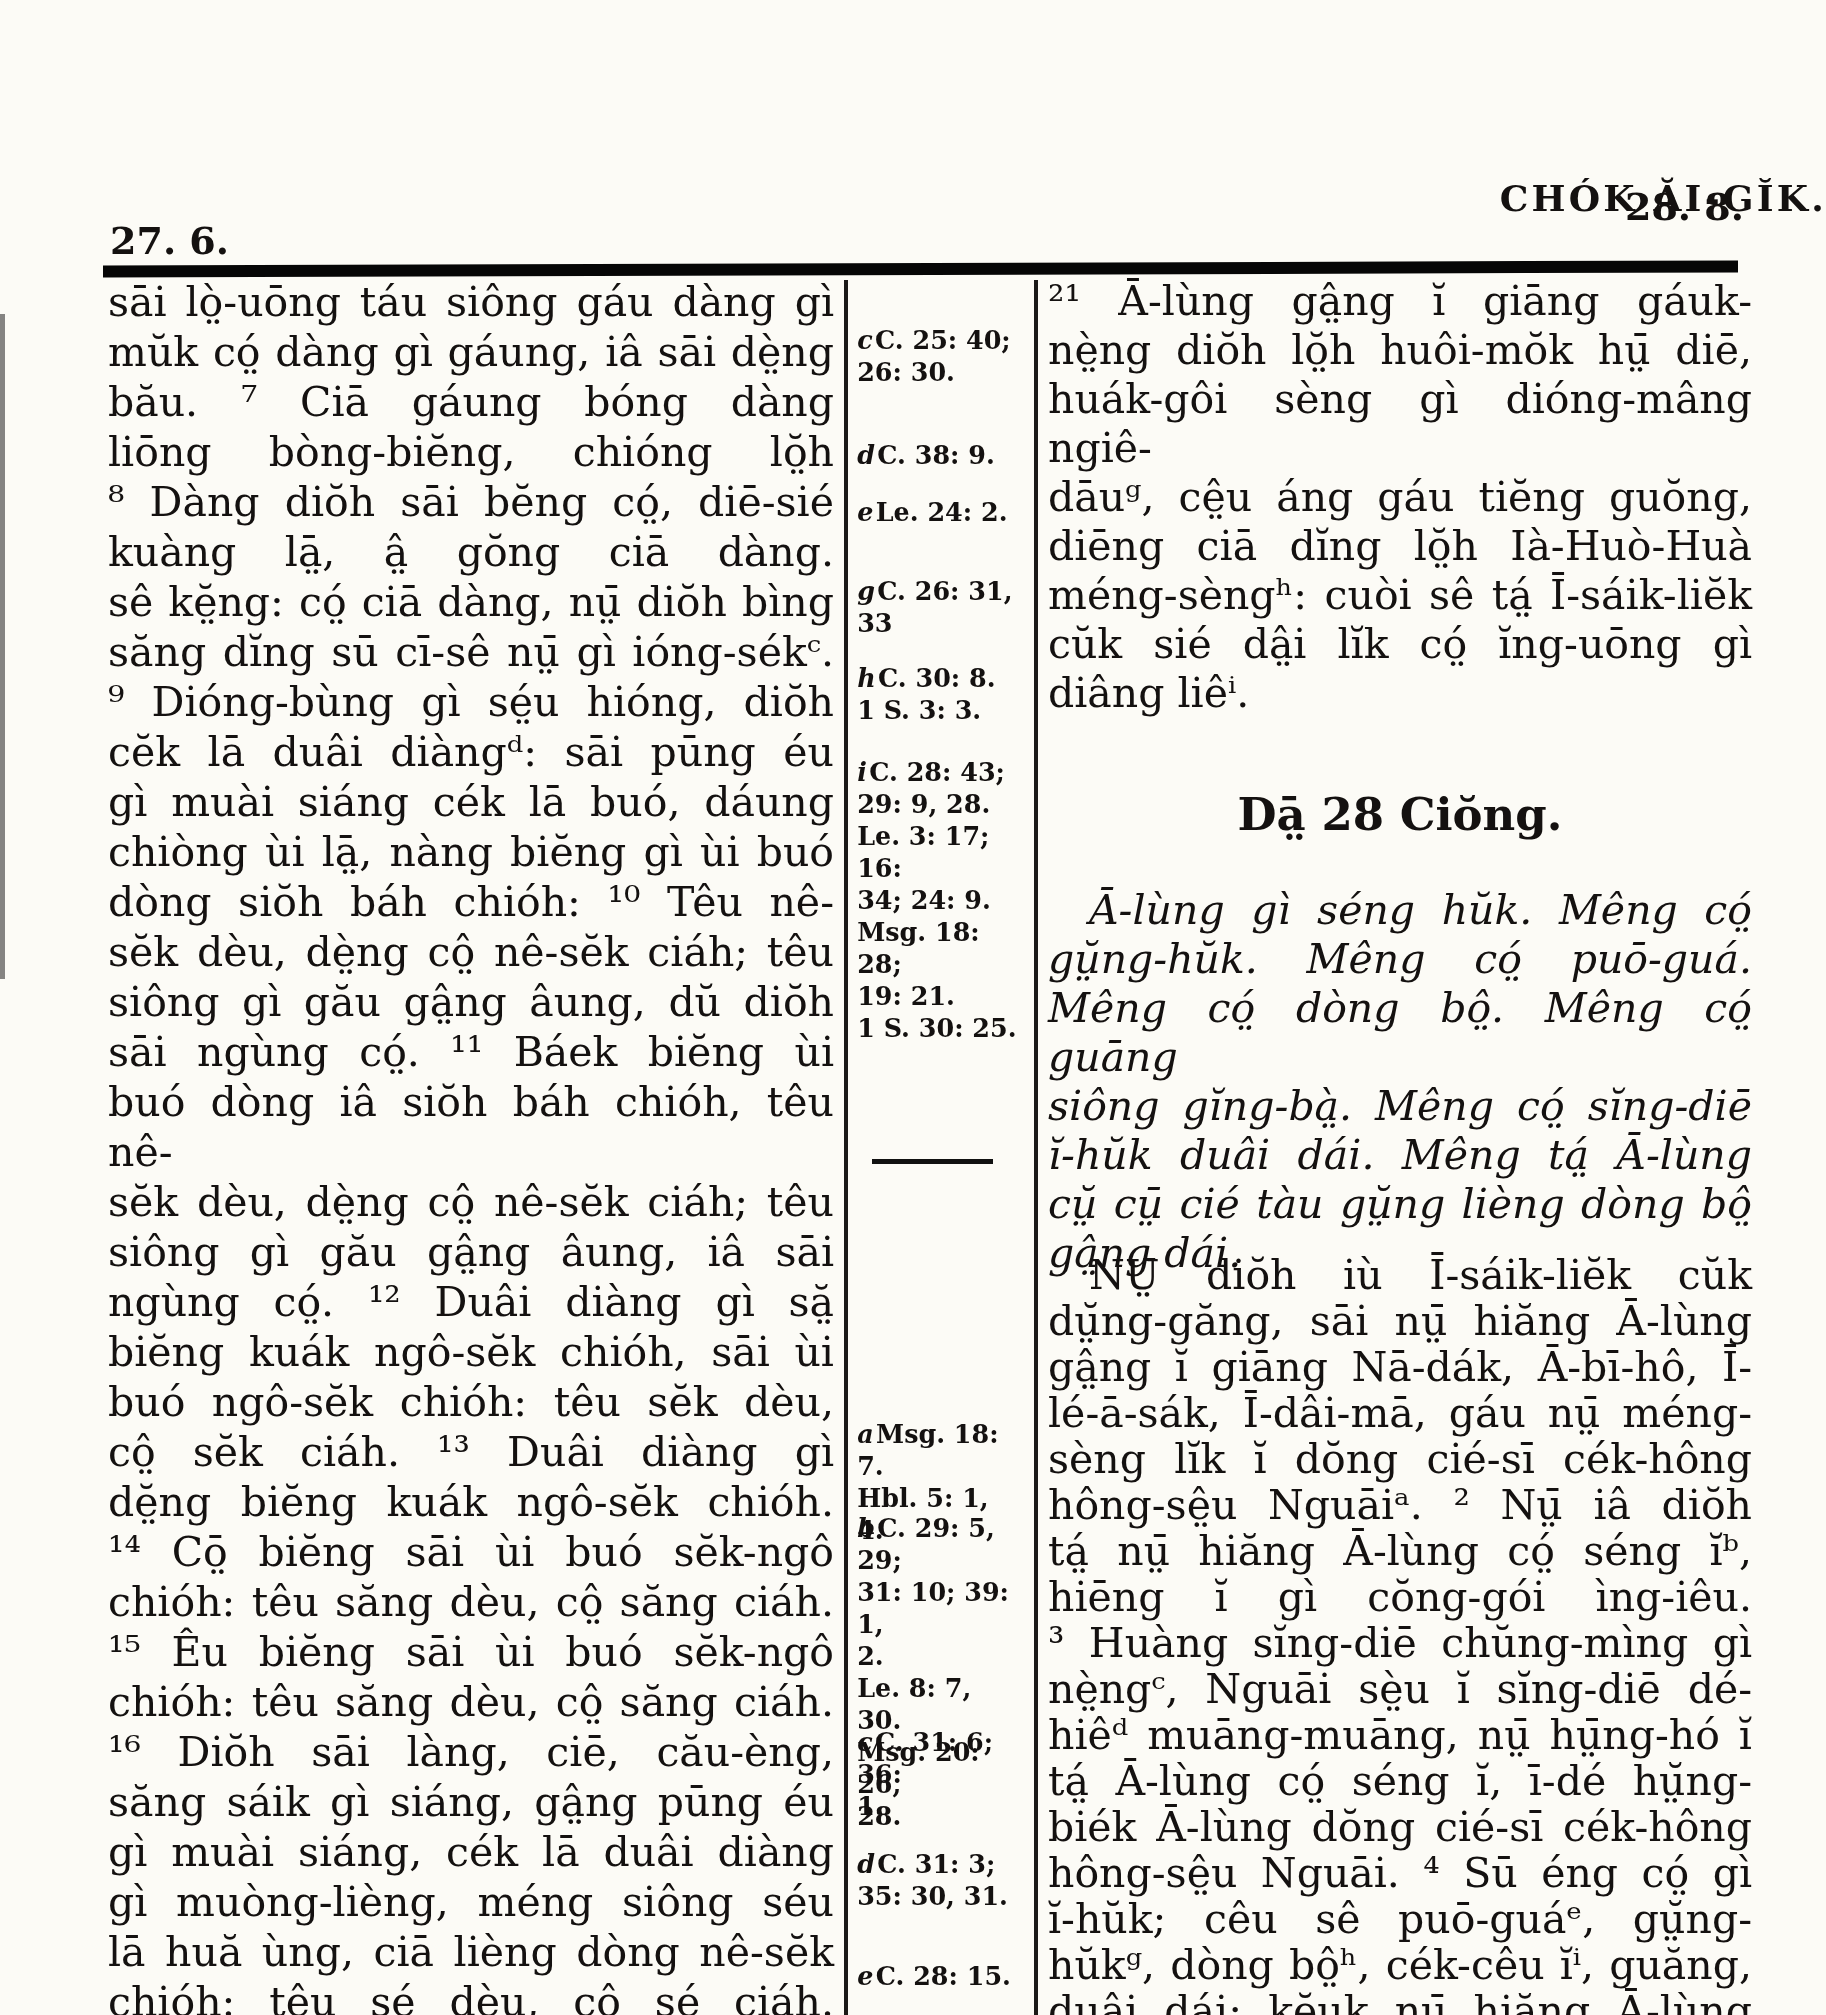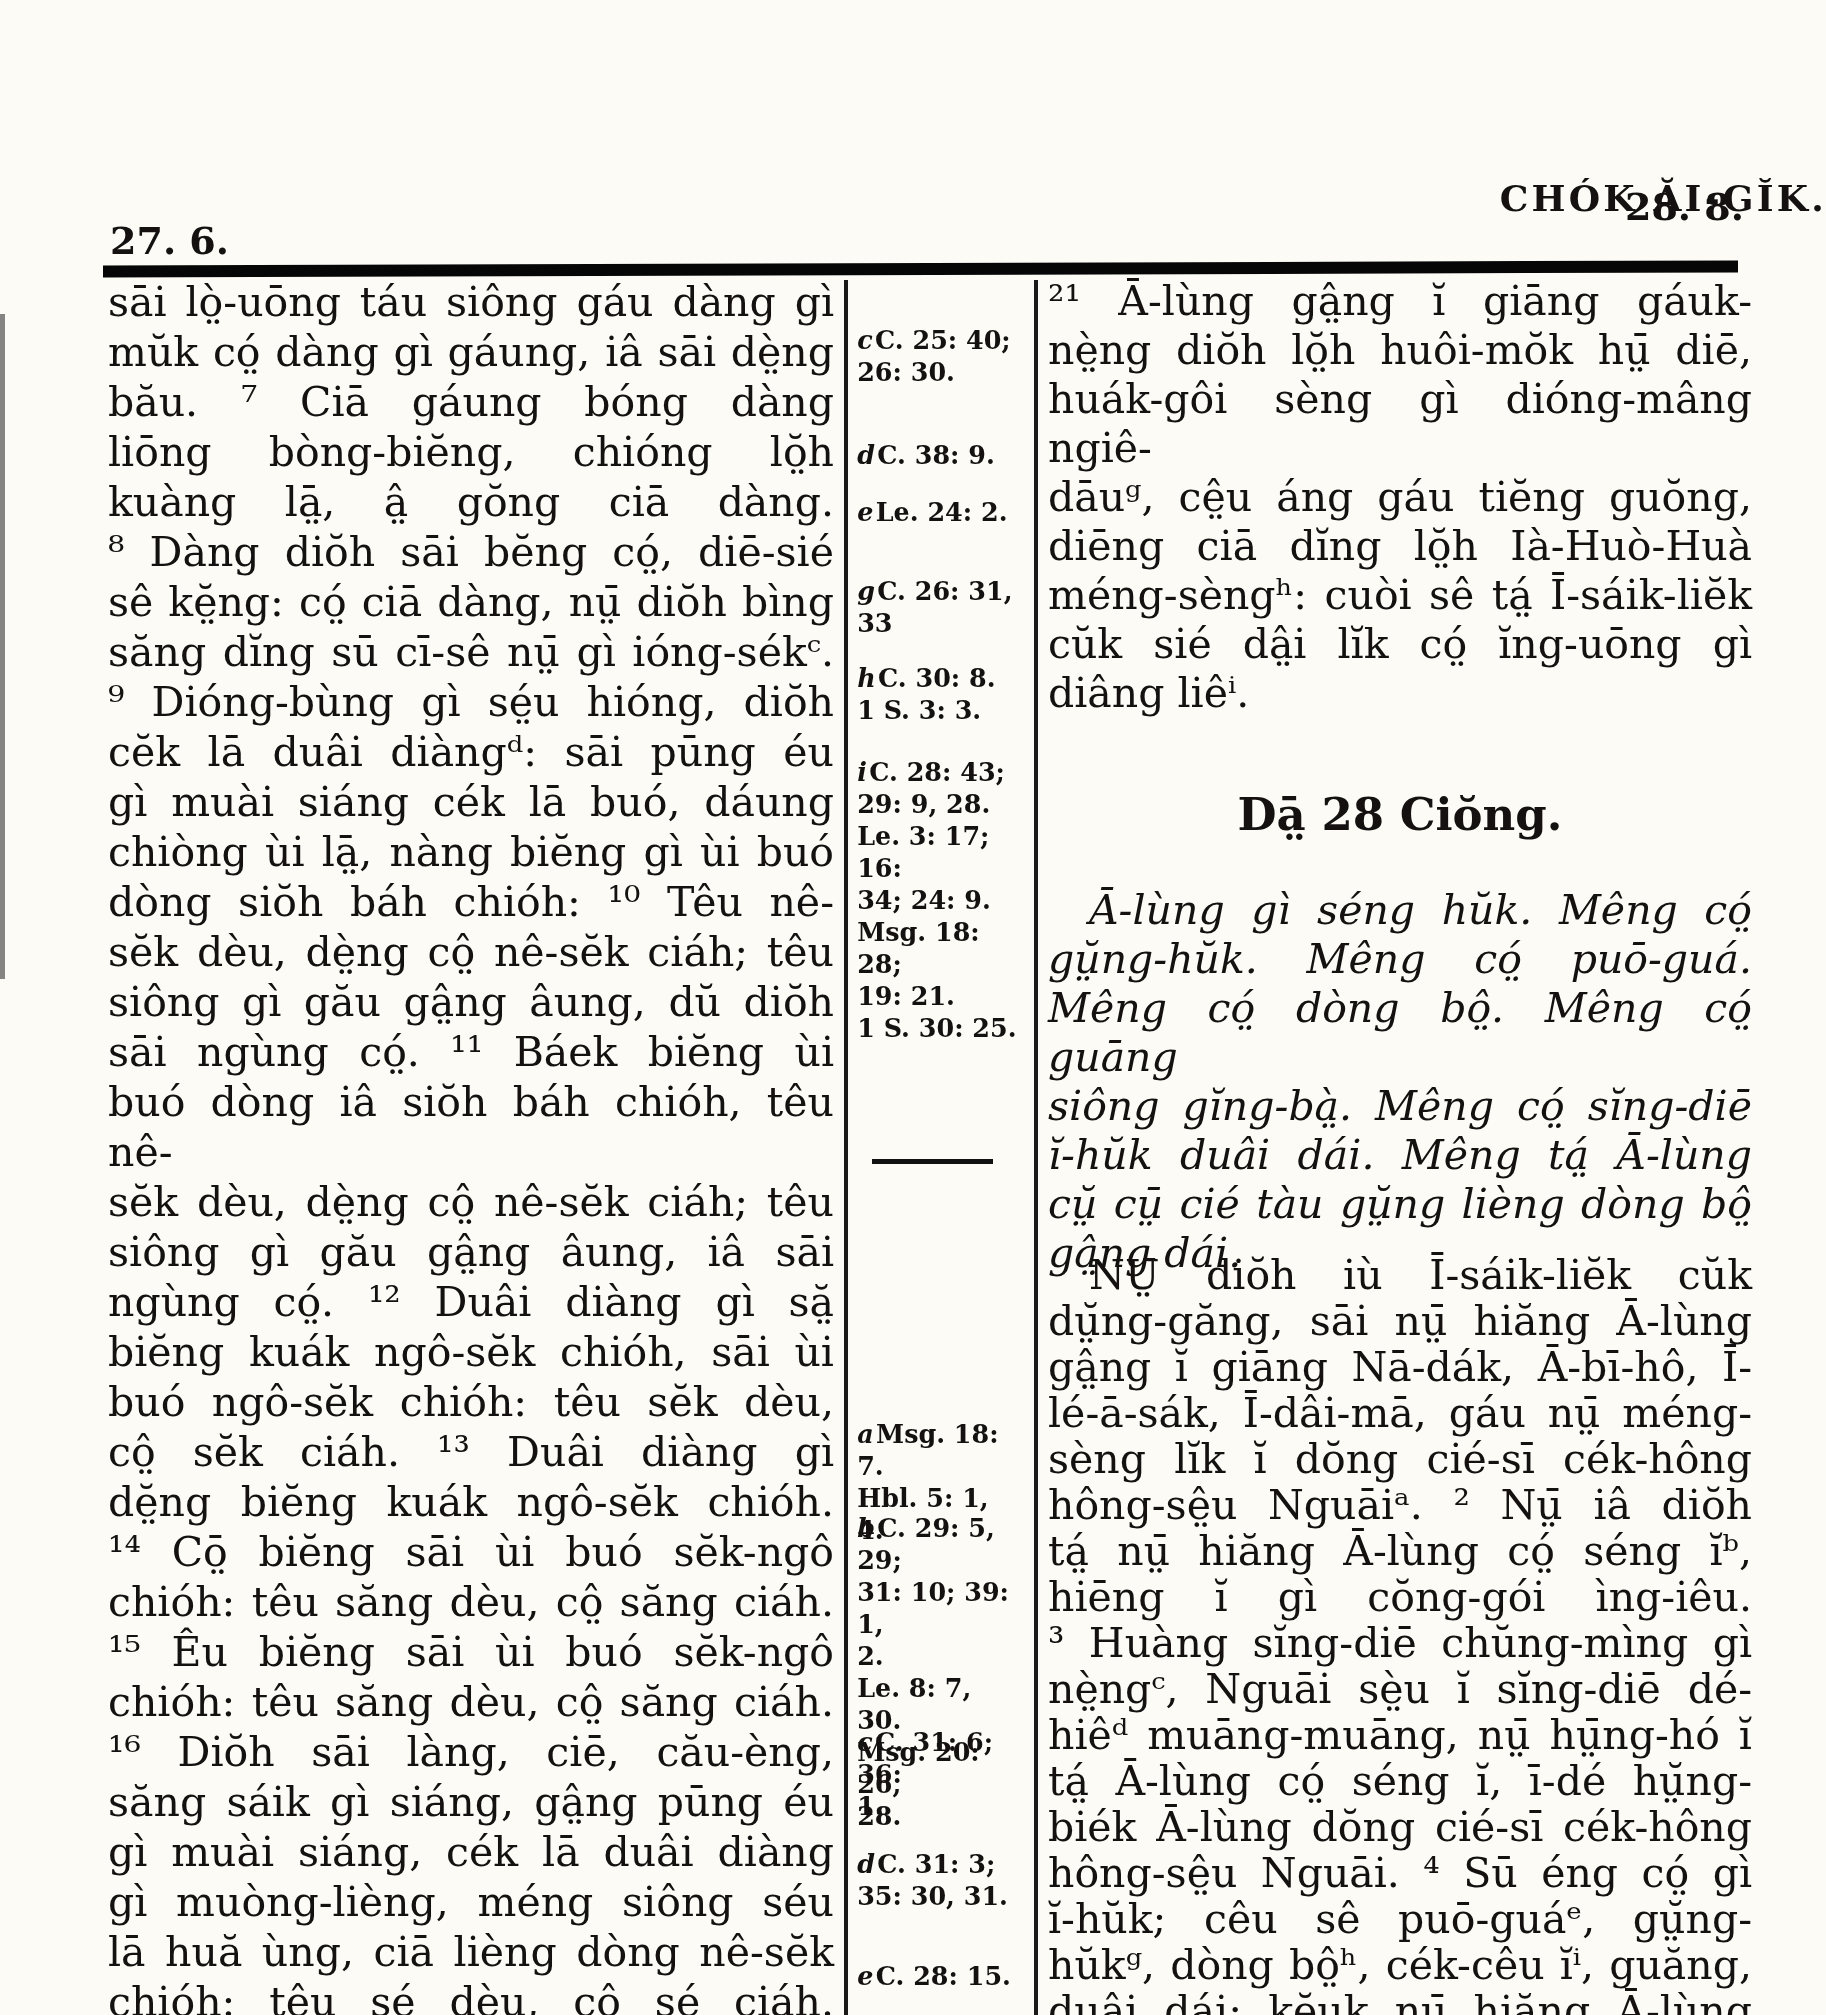--- a/index.html
+++ b/index.html
@@ -56,22 +56,22 @@
   <span class="hdr-center">CHÓK ĂI-GĬK.</span>
   <span class="hdr-right">28. 8.</span>
 
   <div class="hrule"></div>
 
   <div class="col col-left">
       <div class="tl">sāi lò̤-uōng táu siông gáu dàng gì</div>
       <div class="tl">mŭk có̤ dàng gì gáung, iâ sāi dè̤ng</div>
       <div class="tl">bău. ⁷ Ciā gáung bóng dàng</div>
       <div class="tl">liōng bòng-biĕng, chióng lŏ̤h</div>
+      <div class="tl">⁸ Dàng diŏh sāi bĕng có̤, diē-sié</div>
       <div class="tl">kuàng lā̤, â̤ gŏng ciā dàng.</div>
-      <div class="tl">⁸ Dàng diŏh sāi bĕng có̤, diē-sié</div>
       <div class="tl">sê kĕ̤ng: có̤ ciā dàng, nṳ̄ diŏh bìng</div>
       <div class="tl">săng dĭng sū cī-sê nṳ̄ gì ióng-sékᶜ.</div>
       <div class="tl">⁹ Dióng-bùng gì sé̤u hióng, diŏh</div>
       <div class="tl">cĕk lā duâi diàngᵈ: sāi pūng éu</div>
       <div class="tl">gì muài siáng cék lā buó, dáung</div>
       <div class="tl">chiòng ùi lā̤, nàng biĕng gì ùi buó</div>
       <div class="tl">dòng siŏh báh chióh: ¹⁰ Têu nê-</div>
       <div class="tl">sĕk dèu, dè̤ng cô̤ nê-sĕk ciáh; têu</div>
       <div class="tl">siông gì gău gâ̤ng âung, dŭ diŏh</div>
       <div class="tl">sāi ngùng có̤. ¹¹ Báek biĕng ùi</div>

